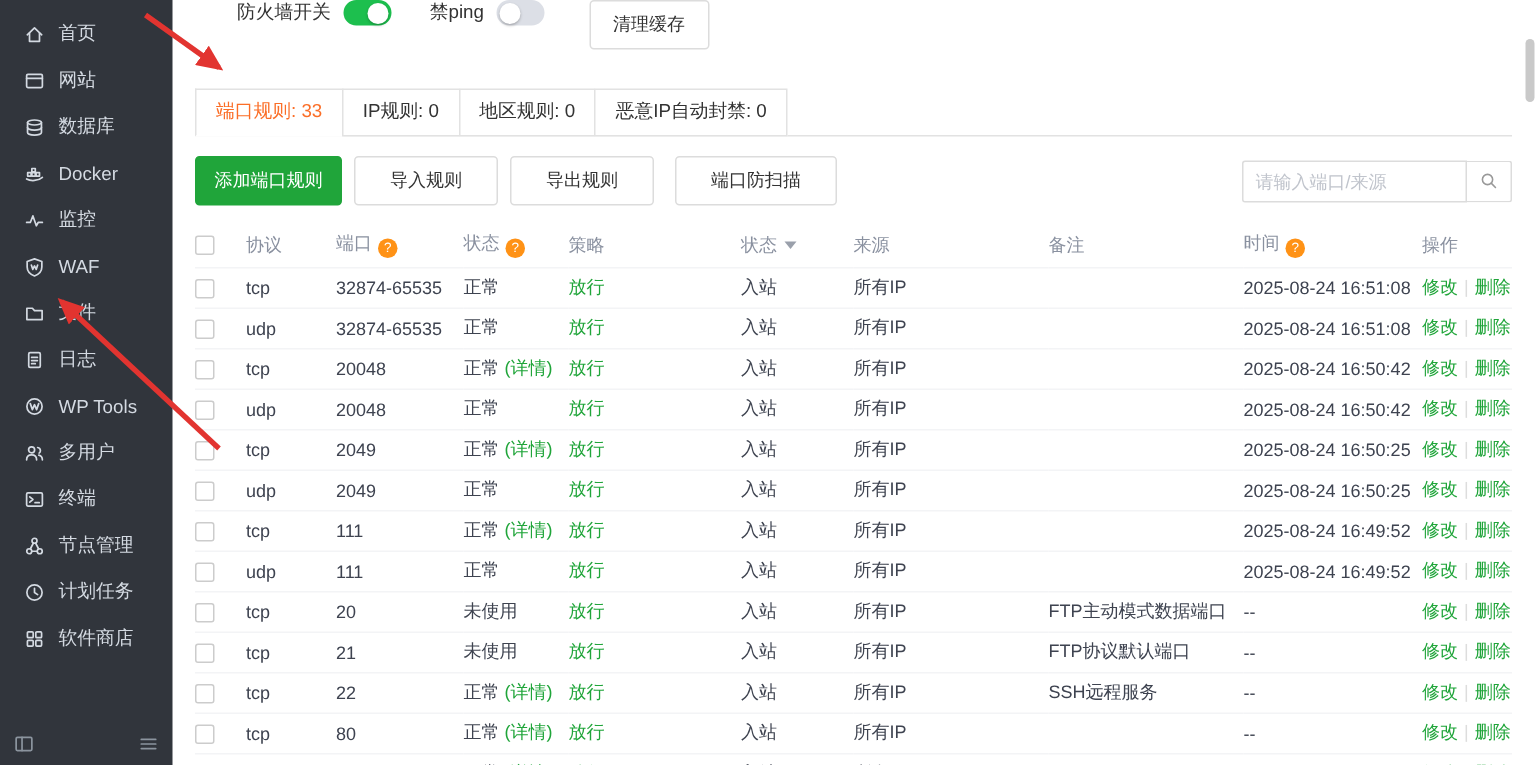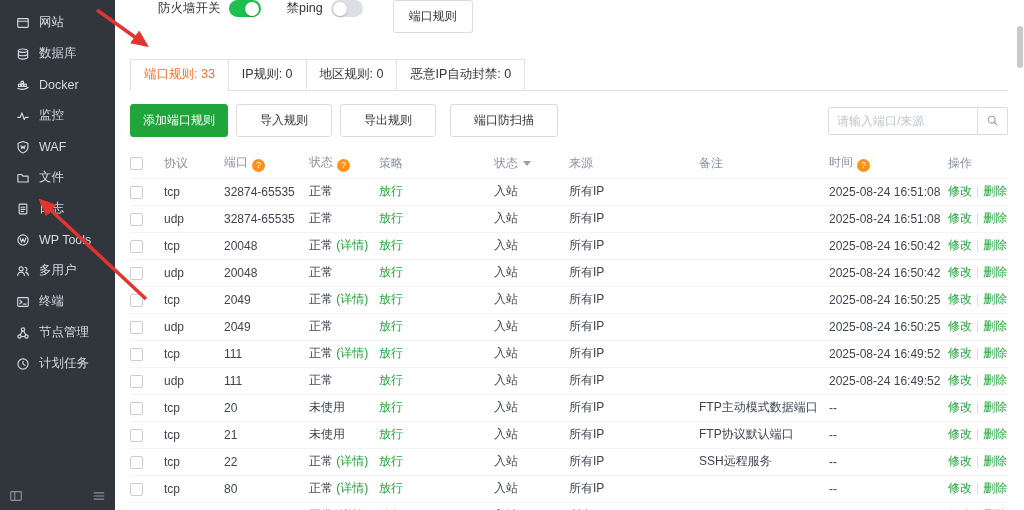--- a/index.html
+++ b/index.html
@@ -56,20 +56,29 @@
 .scroll-thumb{position:absolute;right:1px;top:26px;width:6px;height:42px;background:#c9c9c9;border-radius:3px;z-index:3;cursor:pointer}
 </style>
 </head>
 <body>
 
 <aside class="sidebar">
   <nav class="side-nav">
       <div class="side-item">
         <span class="icn-wrap">
           <svg class="icn" viewBox="0 0 16 16" fill="none" stroke="currentColor" stroke-width="1.3" stroke-linecap="round" stroke-linejoin="round">
+            <path d="M2.5 8.2 L8 3 L13.5 8.2"></path>
+            <path d="M4.2 7 V13.2 H11.8 V7"></path>
+          </svg>
+        </span>
+        <span class="side-label">首页</span>
+      </div>
+      <div class="side-item">
+        <span class="icn-wrap">
+          <svg class="icn" viewBox="0 0 16 16" fill="none" stroke="currentColor" stroke-width="1.3" stroke-linecap="round" stroke-linejoin="round">
             <rect x="2" y="3" width="12" height="10" rx="1"></rect>
             <path d="M2 6 H14"></path>
           </svg>
         </span>
         <span class="side-label">网站</span>
       </div>
       <div class="side-item">
         <span class="icn-wrap">
           <svg class="icn" viewBox="0 0 16 16" fill="none" stroke="currentColor" stroke-width="1.3" stroke-linecap="round" stroke-linejoin="round">
             <ellipse cx="8" cy="4.2" rx="5.3" ry="1.9"></ellipse>
@@ -167,20 +176,31 @@
         <span class="side-label">节点管理</span>
       </div>
       <div class="side-item">
         <span class="icn-wrap">
           <svg class="icn" viewBox="0 0 16 16" fill="none" stroke="currentColor" stroke-width="1.3" stroke-linecap="round" stroke-linejoin="round">
             <circle cx="8" cy="8" r="5.8"></circle>
             <path d="M8 4.8 V8 L10.4 9.6"></path>
           </svg>
         </span>
         <span class="side-label">计划任务</span>
+      </div>
+      <div class="side-item">
+        <span class="icn-wrap">
+          <svg class="icn" viewBox="0 0 16 16" fill="none" stroke="currentColor" stroke-width="1.3" stroke-linecap="round" stroke-linejoin="round">
+            <rect x="2.6" y="2.6" width="4.4" height="4.4" rx="0.8"></rect>
+            <rect x="9" y="2.6" width="4.4" height="4.4" rx="0.8"></rect>
+            <rect x="2.6" y="9" width="4.4" height="4.4" rx="0.8"></rect>
+            <rect x="9" y="9" width="4.4" height="4.4" rx="0.8"></rect>
+          </svg>
+        </span>
+        <span class="side-label">软件商店</span>
       </div>
     </nav>
   <div class="side-footer">
     <span class="icn-slot">
         <svg class="icn" viewBox="0 0 16 16" fill="none" stroke="currentColor" stroke-width="1.3" stroke-linecap="round" stroke-linejoin="round">
           <rect x="2" y="3" width="12" height="10" rx="1"></rect>
           <path d="M6.5 3 V13"></path>
         </svg>
       </span>
     <span class="icn-slot">
@@ -194,21 +214,21 @@
 <main class="main">
   <div class="toolbar-row">
     <span class="tlabel">防火墙开关</span>
     <span class="toggle on">
         <span class="knob"></span>
       </span>
     <span class="tlabel ping-label">禁ping</span>
     <span class="toggle">
         <span class="knob"></span>
       </span>
-    <button class="btn btn-outline clear-cache">端口规则</button>
+    <button class="btn btn-outline clear-cache">清理缓存</button>
   </div>
 
   <div class="tabs-row">
       <div class="tab active">端口规则: 33</div>
       <div class="tab">IP规则: 0</div>
       <div class="tab">地区规则: 0</div>
       <div class="tab">恶意IP自动封禁: 0</div>
     </div>
 
   <div class="actions-row">

